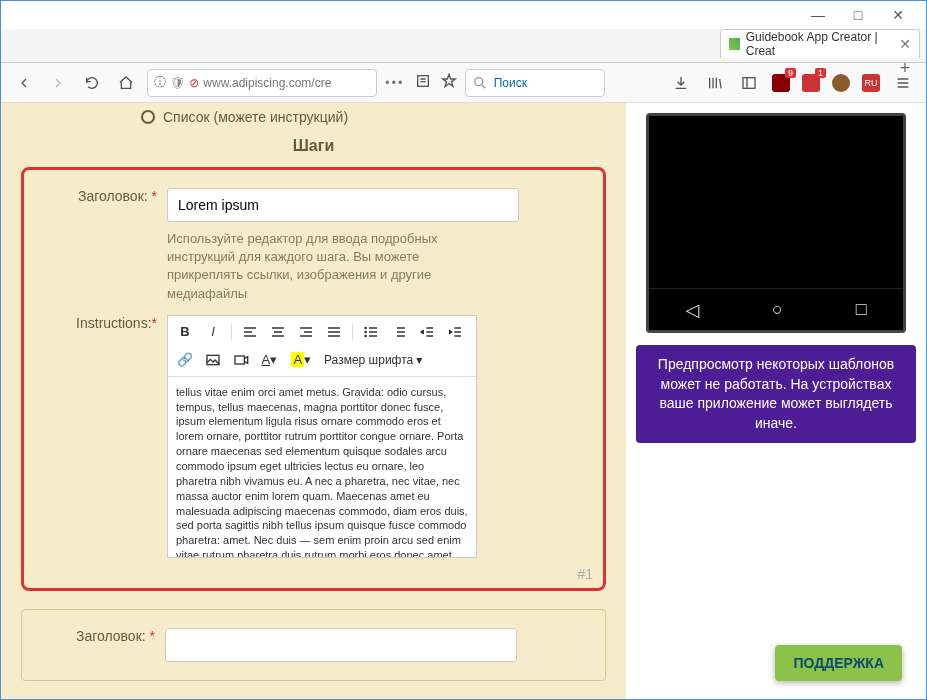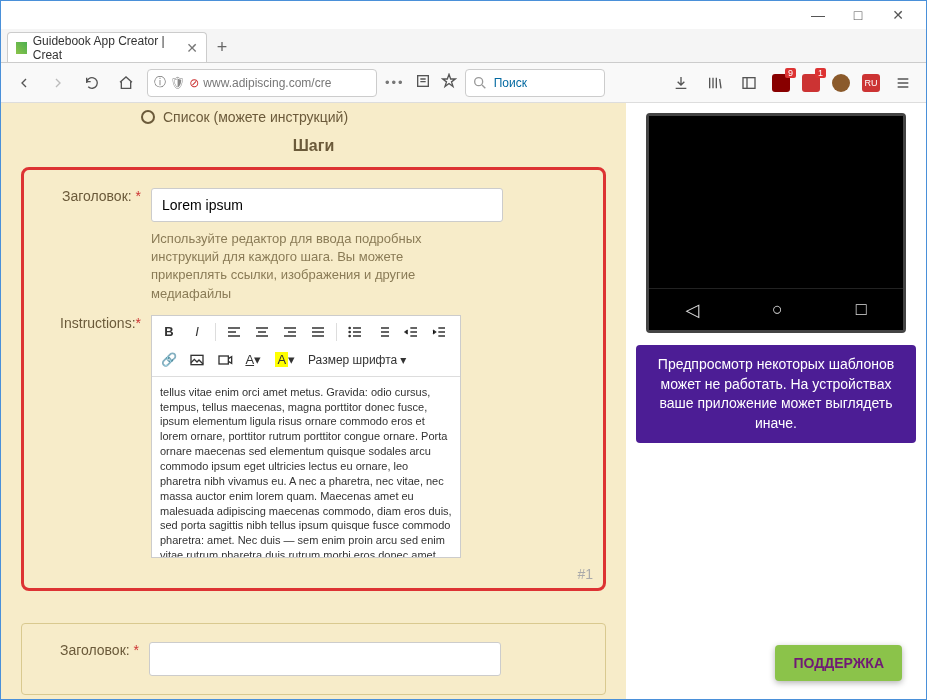--- a/index.html
+++ b/index.html
@@ -3,21 +3,21 @@
 <meta charset="utf-8">
 <style>
 * { box-sizing: border-box; margin: 0; padding: 0; }
 body { font-family: Arial, sans-serif; font-size: 13px; background: #fff; width: 927px; height: 700px; overflow: hidden; border: 1px solid #4a90d9; position: relative; }
 
 
 .titlebar { height: 28px; background: #fff; display: flex; align-items: center; justify-content: flex-end; padding: 0 8px; }
 .win-btn { width: 40px; height: 28px; display: flex; align-items: center; justify-content: center; color: #555; font-size: 14px; }
 
 
-.tabstrip { height: 34px; background: #f5f5f5; display: flex; align-items: flex-end; padding: 0 6px; border-bottom: 1px solid #ccc; }
+.tabstrip { height: 34px; background: #f5f5f5; display: flex; align-items: flex-end; padding: 0 6px; border-bottom: 1px solid #ccc; flex-direction: column; }
 .tab { display: flex; align-items: center; height: 30px; padding: 0 8px; background: #fff; border: 1px solid #ccc; border-bottom: none; border-radius: 4px 4px 0 0; font-size: 12px; color: #333; max-width: 200px; gap: 6px; }
 .tab .fav { width: 12px; height: 12px; background: linear-gradient(45deg,#8bc34a,#4caf50); }
 .tab .close { color: #777; font-size: 14px; }
 .newtab { width: 30px; height: 30px; display: flex; align-items: center; justify-content: center; color: #666; font-size: 18px; }
 
 
 .toolbar { height: 40px; display: flex; align-items: center; padding: 0 10px; gap: 8px; border-bottom: 1px solid #ddd; background: #f9f9f9; }
 .tbtn { width: 26px; height: 26px; display: flex; align-items: center; justify-content: center; color: #555; border-radius: 4px; }
 .urlfield { flex: 0 0 230px; height: 28px; border: 1px solid #ccc; border-radius: 4px; display: flex; align-items: center; padding: 0 6px; gap: 4px; background: #fff; font-size: 12px; color: #777; }
 .urlfield .shield { color: #888; }
@@ -32,21 +32,21 @@
 
 
 .content { display: flex; height: calc(100% - 102px); }
 .main { flex: 1; background: #f7ecc9; padding: 0 20px 20px; overflow: hidden; position: relative; }
 .side { width: 300px; background: #fff; padding: 10px; }
 
 .radio-row { display: flex; align-items: center; gap: 8px; padding: 6px 0 6px 120px; color: #6b5a3a; font-size: 14px; }
 .radio { width: 14px; height: 14px; border: 2px solid #6b5a3a; border-radius: 50%; }
 .sec-title { text-align: center; font-weight: bold; font-size: 16px; color: #6b5a3a; padding: 6px 0 12px; }
 
-.card { background: #f7ecc9; border: 3px solid #d33; border-radius: 8px; padding: 18px 22px; margin-bottom: 32px; position: relative; }
+.card { background: #f7ecc9; border: 3px solid #d33; border-radius: 8px; padding: 18px 38px; margin-bottom: 18px; position: relative; }
 .card.noborder { border: 1px solid #d9c98f; border-radius: 4px; }
 .row { display: flex; margin-bottom: 12px; }
 .lbl { width: 105px; text-align: right; padding-right: 10px; color: #6b5a3a; font-size: 14px; }
 .req { color: #c33; }
 .inp { flex: 1; }
 .txtinput { width: 352px; height: 34px; border: 1px solid #ccc; border-radius: 3px; padding: 0 10px; font-size: 14px; background: #fff; }
 .hint { color: #8a7b56; font-size: 13px; width: 310px; line-height: 1.4; margin-top: 8px; }
 
 .editor { width: 310px; border: 1px solid #ccc; background: #fff; }
 .ed-toolbar { display: flex; flex-wrap: wrap; border-bottom: 1px solid #ddd; padding: 4px; gap: 2px; align-items: center; }
@@ -57,21 +57,21 @@
 .counter { position: absolute; right: 10px; bottom: 6px; color: #aaa; font-size: 14px; }
 
 
 .phone { width: 260px; height: 220px; background: #000; border: 3px solid #444; border-radius: 4px; margin: 0 auto 12px; display: flex; flex-direction: column; }
 .phone-screen { flex: 1; background: #000; }
 .phone-nav { height: 42px; background: #000; display: flex; align-items: center; justify-content: space-around; color: #eee; border-top: 1px solid #222; }
 .navico { font-size: 18px; color: #ddd; }
 
 .notice { background: #4c1d95; color: #fff; font-size: 14px; text-align: center; padding: 10px 12px; border-radius: 4px; line-height: 1.4; }
 
-.support { position: absolute; right: 24px; bottom: 18px; background: #8bc34a; color: #701a75; font-weight: bold; padding: 10px 18px; border-radius: 4px; box-shadow: 0 2px 6px rgba(0,0,0,0.3); font-size: 14px; }
+.support { position: absolute; right: 24px; bottom: 18px; background: #8bc34a; color: #0c4a6e; font-weight: bold; padding: 10px 18px; border-radius: 4px; box-shadow: 0 2px 6px rgba(0,0,0,0.3); font-size: 14px; }
 
 svg { width: 16px; height: 16px; }
 </style>
 </head>
 <body>
 
 <div class="titlebar">
   <div class="win-btn">—</div>
   <div class="win-btn">□</div>
   <div class="win-btn">✕</div>

